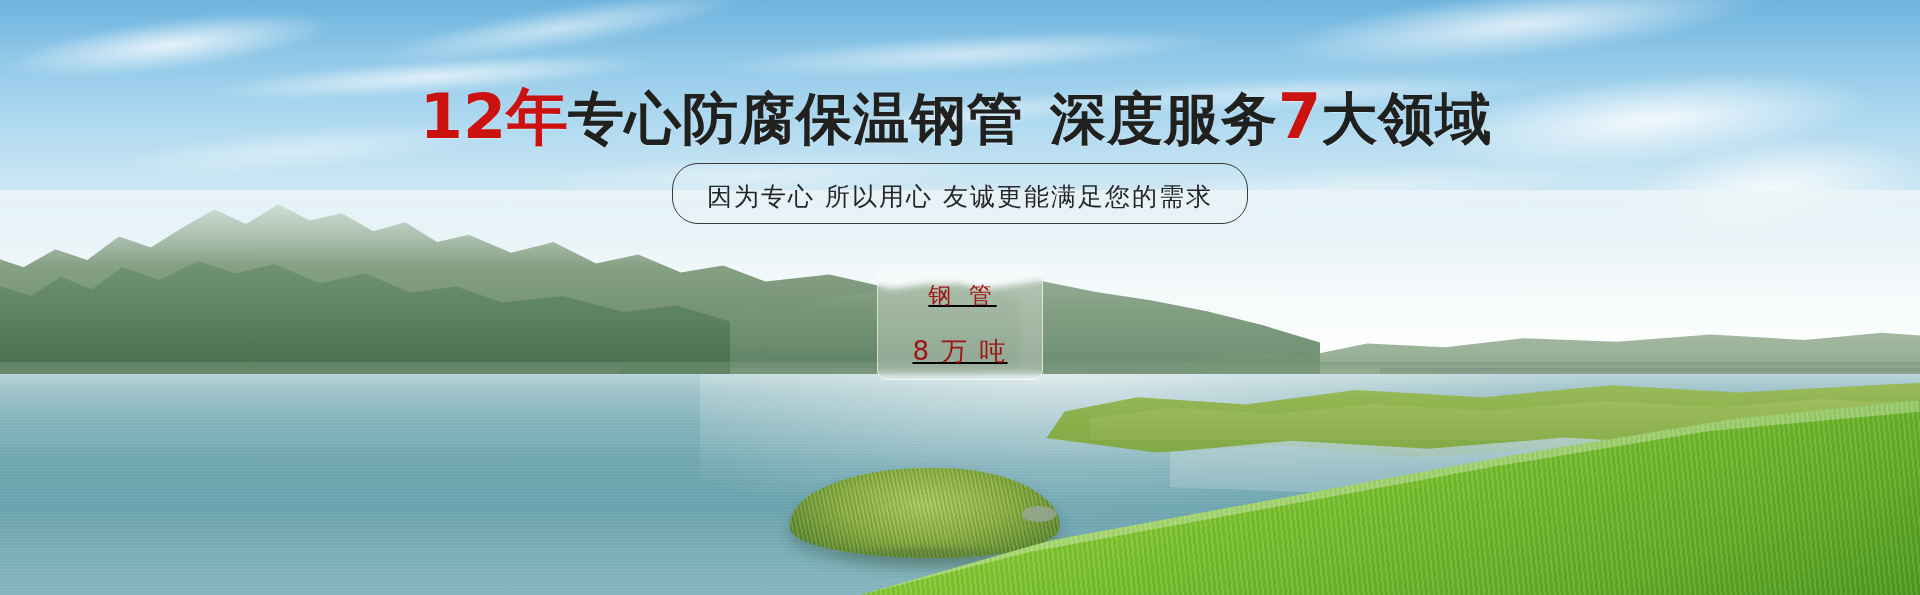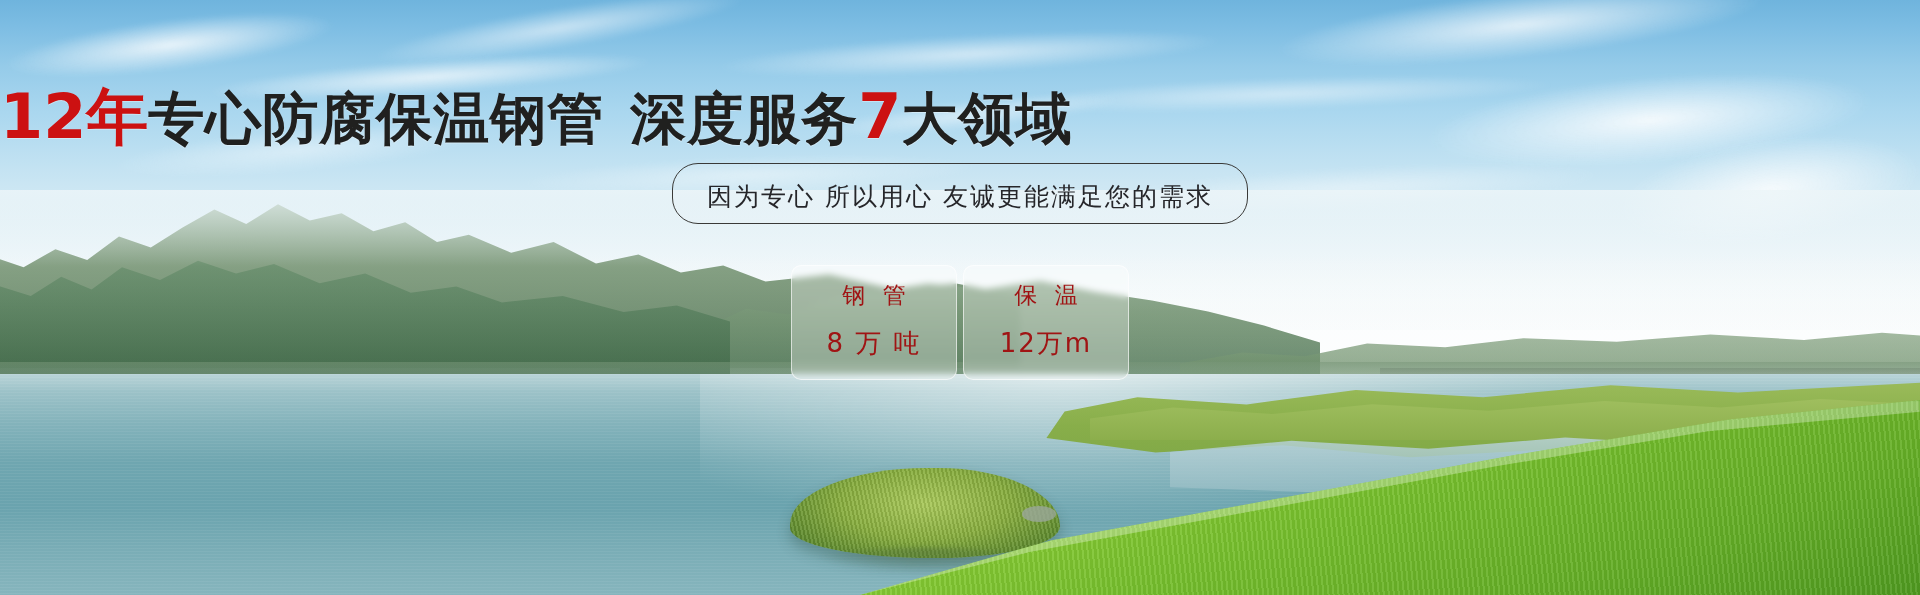--- a/index.html
+++ b/index.html
@@ -206,20 +206,21 @@
 
   
   .content {
     position: absolute; inset: 0;
   }
 
   .headline {
     position: absolute;
     left: 0; right: 8px;
     top: 84px;
+    text-align: center;
     font-size: 56px;
     line-height: 1.08;
     font-weight: 900;
     letter-spacing: 1px;
     color: #20201f;
     white-space: nowrap;
     text-shadow: 0 1px 0 rgba(255,255,255,.35);
   }
   .headline .num {
     color: #cc1111;
@@ -251,20 +252,21 @@
     white-space: nowrap;
   }
 
   .cards {
     position: absolute;
     left: 0; right: 0;
     top: 265px;
     display: flex;
     justify-content: center;
     gap: 6px;
+    text-decoration: underline;
   }
   .card {
     width: 166px;
     height: 115px;
     border-radius: 10px;
     background: rgba(255,255,255,0.30);
     border: 1px solid rgba(255,255,255,0.62);
     backdrop-filter: blur(3px);
     -webkit-backdrop-filter: blur(3px);
     display: flex;
@@ -276,21 +278,21 @@
   }
   .card-title {
     font-size: 23px;
     color: #a01414;
     letter-spacing: 5px;
     text-indent: 5px;
     font-weight: 500;
     line-height: 1;
   }
   .card-value {
-    margin-top: 23px;
+    margin-top: 31px;
     font-size: 26px;
     color: #a01414;
     letter-spacing: 2px;
     font-weight: 500;
     line-height: 1;
     white-space: nowrap;
   }
   .card-value sup {
     font-size: 15px;
     vertical-align: super;
@@ -358,20 +360,16 @@
     </div>
 
     <div class="cards">
 
       <div class="card">
         <div class="card-title">钢 管</div>
         <div class="card-value"><span>8 万 吨</span></div>
       </div>
 
 
-      <div class="card">
-        <div class="card-title">保 温</div>
-        <div class="card-value"><span>12万m</span></div>
-      </div>
 
     </div>
   </div>
 </div>
 
 </body></html>

